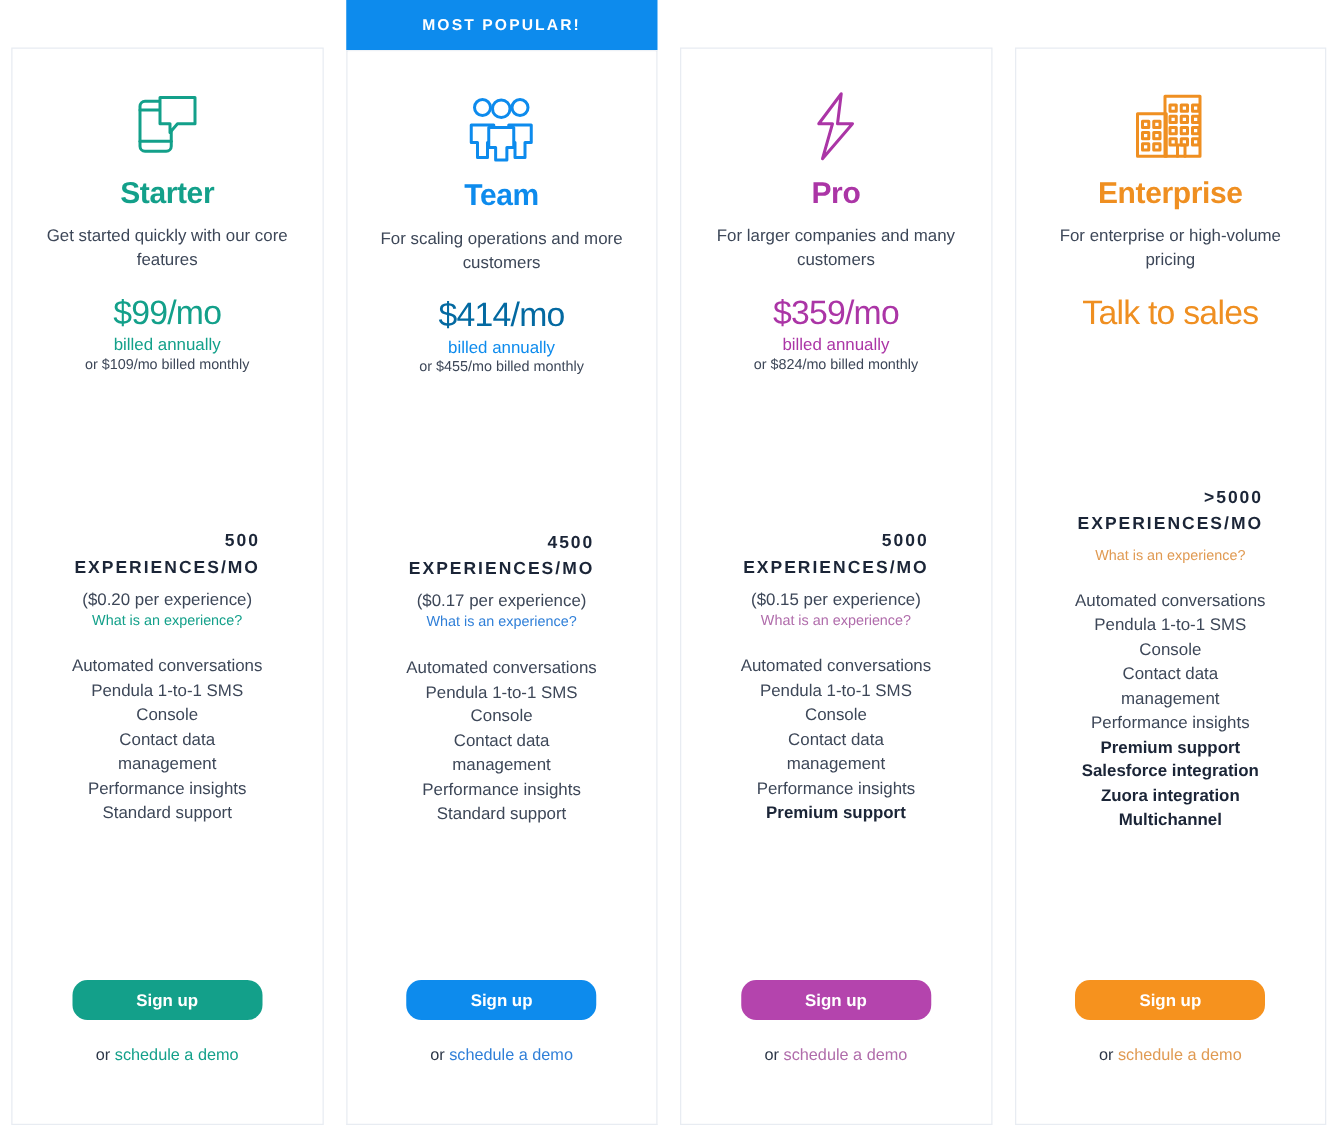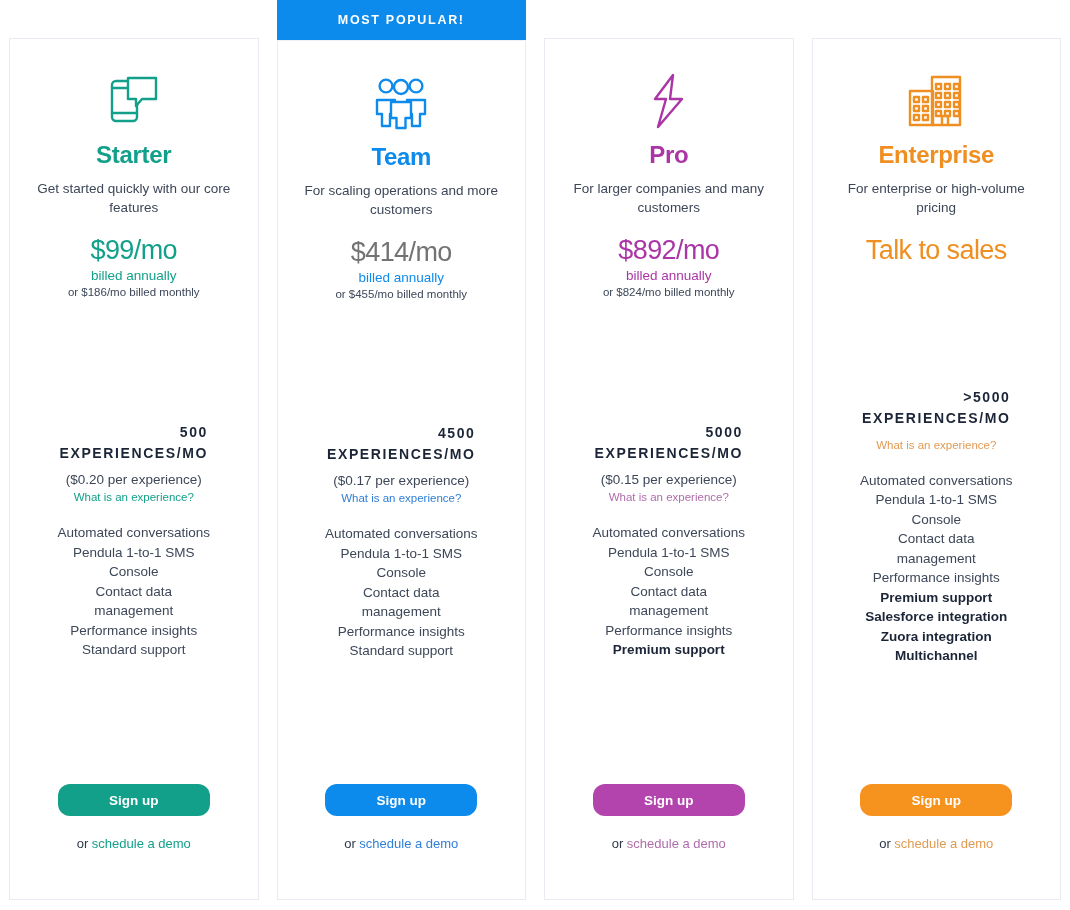--- a/index.html
+++ b/index.html
@@ -186,21 +186,21 @@
             <rect x="7" y="9" width="25" height="40" rx="4" fill="none" stroke="#13a08a" stroke-width="2.4" stroke-linecap="round" stroke-linejoin="round"></rect>
             <line x1="7" y1="16" x2="32" y2="16" fill="none" stroke="#13a08a" stroke-width="2.4" stroke-linecap="round" stroke-linejoin="round"></line>
             <line x1="7" y1="41" x2="32" y2="41" fill="none" stroke="#13a08a" stroke-width="2.4" stroke-linecap="round" stroke-linejoin="round"></line>
             <path d="M23 6 h28 v21 h-14 l-6 7 v-7 h-8 z" fill="#ffffff" stroke="#13a08a" stroke-width="2.4" stroke-linejoin="round"></path>
           </svg>
         </div>
         <div class="plan-name" style="color:#13a08a">Starter</div>
         <div class="plan-desc">Get started quickly with our core features</div>
         <div class="price" style="color:#13a08a">$99/mo</div>
         <div class="billed" style="color:#13a08a">billed annually</div>
-        <div class="billed-alt">or $186/mo billed monthly</div>
+        <div class="billed-alt">or $109/mo billed monthly</div>
         <div class="exp-block">
           <div class="exp-count"><span>500</span><br><span>EXPERIENCES/MO</span></div>
           <div class="exp-per">($0.20 per experience)</div>
           <a class="exp-link" style="color:#13a08a">What is an experience?</a>
         </div>
         <ul class="features">
           <li class="">Automated conversations</li>
           <li class="">Pendula 1-to-1 SMS</li>
           <li class="">Console</li>
           <li class="">Contact data</li>
@@ -222,21 +222,21 @@
             <circle cx="14" cy="10" r="6.4" fill="none" stroke="#0d8bed" stroke-width="2.4" stroke-linecap="round" stroke-linejoin="round"></circle>
             <circle cx="44" cy="10" r="6.4" fill="none" stroke="#0d8bed" stroke-width="2.4" stroke-linecap="round" stroke-linejoin="round"></circle>
             <path d="M5 24 h18 v14 h-5 v12 h-8 v-12 h-5 z" fill="none" stroke="#0d8bed" stroke-width="2.4" stroke-linecap="round" stroke-linejoin="round"></path>
             <path d="M35 24 h18 v14 h-5 v12 h-8 v-12 h-5 z" fill="none" stroke="#0d8bed" stroke-width="2.4" stroke-linecap="round" stroke-linejoin="round"></path>
             <circle cx="29" cy="11" r="7" fill="#ffffff" stroke="#0d8bed" stroke-width="2.4"></circle>
             <path d="M19 26 h20 v16 h-5.5 v10 h-9 v-10 h-5.5 z" fill="#ffffff" stroke="#0d8bed" stroke-width="2.4" stroke-linejoin="round"></path>
           </svg>
         </div>
         <div class="plan-name" style="color:#0d8bed">Team</div>
         <div class="plan-desc">For scaling operations and more customers</div>
-        <div class="price" style="color:#737373">$414/mo</div>
+        <div class="price" style="color:#0369a1">$414/mo</div>
         <div class="billed" style="color:#0d8bed">billed annually</div>
         <div class="billed-alt">or $455/mo billed monthly</div>
         <div class="exp-block">
           <div class="exp-count"><span>4500</span><br><span>EXPERIENCES/MO</span></div>
           <div class="exp-per">($0.17 per experience)</div>
           <a class="exp-link" style="color:#2f7fd8">What is an experience?</a>
         </div>
         <ul class="features">
           <li class="">Automated conversations</li>
           <li class="">Pendula 1-to-1 SMS</li>
@@ -254,21 +254,21 @@
     </div>
     <div class="plan-col">
       <div class="card">
         <div class="icon-wrap">
           <svg width="44" height="58" viewBox="0 0 44 58">
             <path d="M26 3 L8 27 h11 L11 55 L35 27 H23 z" fill="none" stroke="#ab35a6" stroke-width="2.4" stroke-linecap="round" stroke-linejoin="round"></path>
           </svg>
         </div>
         <div class="plan-name" style="color:#ab35a6">Pro</div>
         <div class="plan-desc">For larger companies and many customers</div>
-        <div class="price" style="color:#ab35a6">$892/mo</div>
+        <div class="price" style="color:#ab35a6">$359/mo</div>
         <div class="billed" style="color:#ab35a6">billed annually</div>
         <div class="billed-alt">or $824/mo billed monthly</div>
         <div class="exp-block">
           <div class="exp-count"><span>5000</span><br><span>EXPERIENCES/MO</span></div>
           <div class="exp-per">($0.15 per experience)</div>
           <a class="exp-link" style="color:#b06cab">What is an experience?</a>
         </div>
         <ul class="features">
           <li class="">Automated conversations</li>
           <li class="">Pendula 1-to-1 SMS</li>

